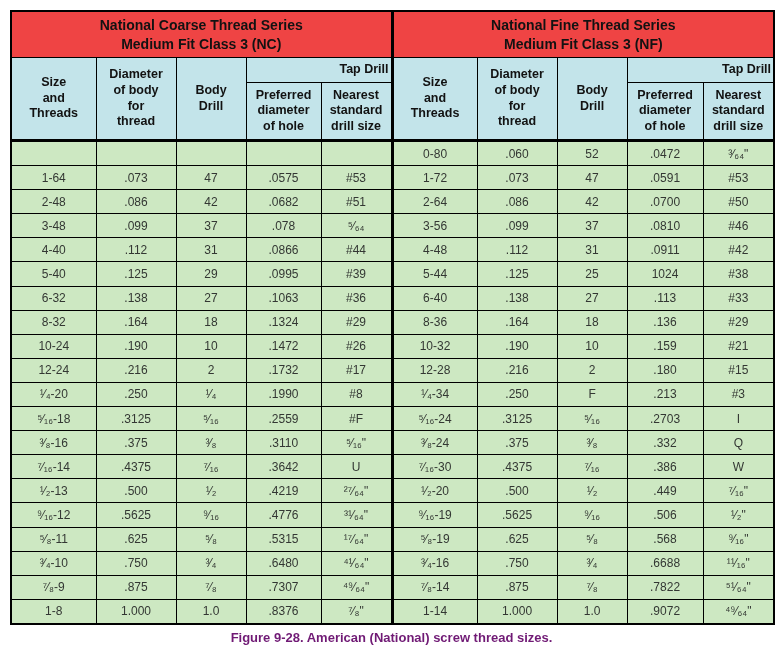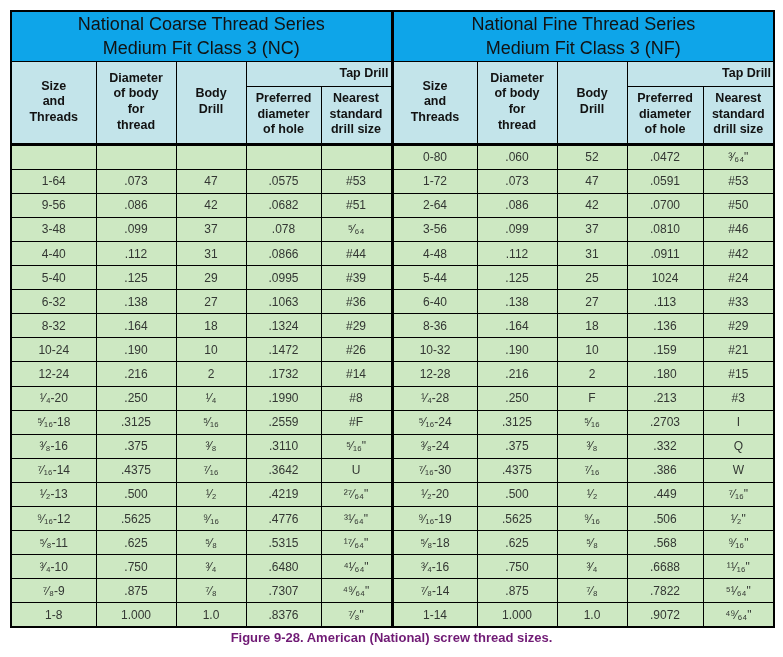--- a/index.html
+++ b/index.html
@@ -26,24 +26,24 @@
   }
   table.thread-table th,
   table.thread-table td {
     border: 1px solid #000000;
     text-align: center;
     vertical-align: middle;
     padding: 0 2px;
     overflow: hidden;
   }
   th.series-title {
-    background: #0ea5e9;
+    background: #ef4444;
     color: #121212;
-    font-size: 18px;
-    font-weight: normal;
+    font-size: 14px;
+    font-weight: bold;
     height: 45px;
     line-height: 1.35;
     white-space: pre-line;
     border-bottom: 3px solid #000000;
   }
   thead th.col-head {
     background: #c3e4ea;
     color: #121212;
     font-size: 12.5px;
     font-weight: bold;
@@ -162,21 +162,21 @@
           <td>47</td>
           <td>.0575</td>
           <td>#53</td>
           <td class="half-divider">1-72</td>
           <td>.073</td>
           <td>47</td>
           <td>.0591</td>
           <td>#53</td>
         </tr>
         <tr>
-          <td>9-56</td>
+          <td>2-48</td>
           <td>.086</td>
           <td>42</td>
           <td>.0682</td>
           <td>#51</td>
           <td class="half-divider">2-64</td>
           <td>.086</td>
           <td>42</td>
           <td>.0700</td>
           <td>#50</td>
         </tr>
@@ -207,21 +207,21 @@
         <tr>
           <td>5-40</td>
           <td>.125</td>
           <td>29</td>
           <td>.0995</td>
           <td>#39</td>
           <td class="half-divider">5-44</td>
           <td>.125</td>
           <td>25</td>
           <td>1024</td>
-          <td>#24</td>
+          <td>#38</td>
         </tr>
         <tr>
           <td>6-32</td>
           <td>.138</td>
           <td>27</td>
           <td>.1063</td>
           <td>#36</td>
           <td class="half-divider">6-40</td>
           <td>.138</td>
           <td>27</td>
@@ -250,34 +250,34 @@
           <td>.190</td>
           <td>10</td>
           <td>.159</td>
           <td>#21</td>
         </tr>
         <tr>
           <td>12-24</td>
           <td>.216</td>
           <td>2</td>
           <td>.1732</td>
-          <td>#14</td>
+          <td>#17</td>
           <td class="half-divider">12-28</td>
           <td>.216</td>
           <td>2</td>
           <td>.180</td>
           <td>#15</td>
         </tr>
         <tr>
           <td>¹⁄₄-20</td>
           <td>.250</td>
           <td>¹⁄₄</td>
           <td>.1990</td>
           <td>#8</td>
-          <td class="half-divider">¹⁄₄-28</td>
+          <td class="half-divider">¹⁄₄-34</td>
           <td>.250</td>
           <td>F</td>
           <td>.213</td>
           <td>#3</td>
         </tr>
         <tr>
           <td>⁵⁄₁₆-18</td>
           <td>.3125</td>
           <td>⁵⁄₁₆</td>
           <td>.2559</td>
@@ -335,21 +335,21 @@
           <td>⁹⁄₁₆</td>
           <td>.506</td>
           <td>¹⁄₂"</td>
         </tr>
         <tr>
           <td>⁵⁄₈-11</td>
           <td>.625</td>
           <td>⁵⁄₈</td>
           <td>.5315</td>
           <td>¹⁷⁄₆₄"</td>
-          <td class="half-divider">⁵⁄₈-18</td>
+          <td class="half-divider">⁵⁄₈-19</td>
           <td>.625</td>
           <td>⁵⁄₈</td>
           <td>.568</td>
           <td>⁹⁄₁₆"</td>
         </tr>
         <tr>
           <td>³⁄₄-10</td>
           <td>.750</td>
           <td>³⁄₄</td>
           <td>.6480</td>

